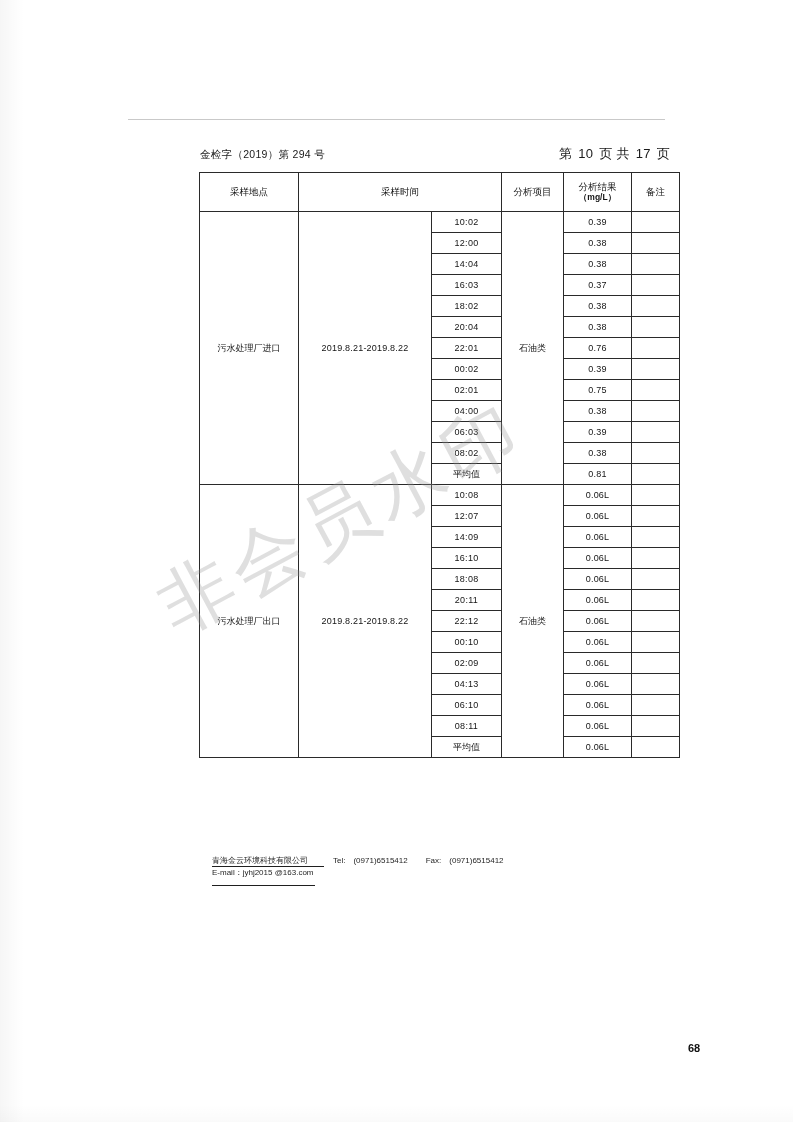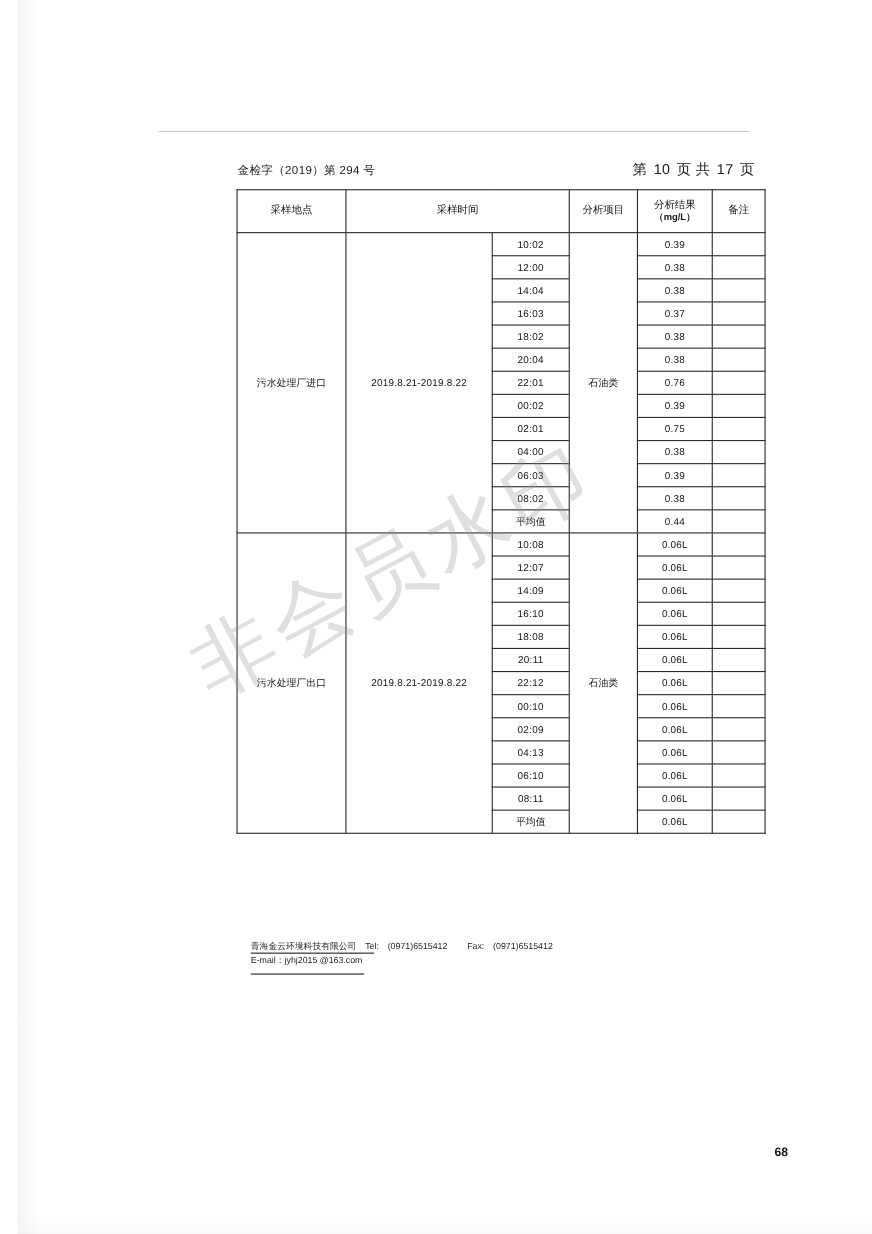--- a/index.html
+++ b/index.html
@@ -10,21 +10,21 @@
   body {
     width: 793px;
     height: 1122px;
     position: relative;
     font-family: "Liberation Sans", sans-serif;
     color: #1a1a1a;
     overflow: hidden;
   }
   .page {
     position: absolute;
-    left: 16px; top: 0;
+    left: 0; top: 0;
     width: 720px;
     height: 1122px;
   }
   
   .top-rule {
     position: absolute;
     left: 128px;
     top: 119px;
     width: 537px;
     height: 1px;
@@ -124,21 +124,21 @@
     top: 855px;
     width: 420px;
     font-size: 8px;
     line-height: 1.5;
     color: #1f1f1f;
   }
   .footer .line1 {
     border-bottom: 0px;
     white-space: nowrap;
   }
-  .footer .line1 .tel { padding-left: 8px; }
+  .footer .line1 .tel { padding-left: 25px; }
   .footer .line1 .fax { padding-left: 18px; margin-top: 40px; }
   .footer .line2 { white-space: nowrap; }
   .footer-underline {
     position: absolute;
     left: 212px;
     top: 866px;
     width: 112px;
     height: 1px;
     background: #1f1f1f;
   }
@@ -271,21 +271,21 @@
           <td class="result-cell">0.39</td>
           <td class="note-cell"></td>
         </tr>
         <tr>
           <td class="clock-cell">08:02</td>
           <td class="result-cell">0.38</td>
           <td class="note-cell"></td>
         </tr>
         <tr>
           <td class="avg-cell">平均值</td>
-          <td class="result-cell">0.44</td>
+          <td class="result-cell">0.81</td>
           <td class="note-cell"></td>
         </tr>
         <tr>
           <td class="loc-cell" rowspan="13">污水处理厂出口</td>
           <td class="time-cell" rowspan="13">2019.8.21-2019.8.22</td>
           <td class="clock-cell">10:08</td>
           <td class="item-cell" rowspan="13">石油类</td>
           <td class="result-cell">0.06L</td>
           <td class="note-cell"></td>
         </tr>

